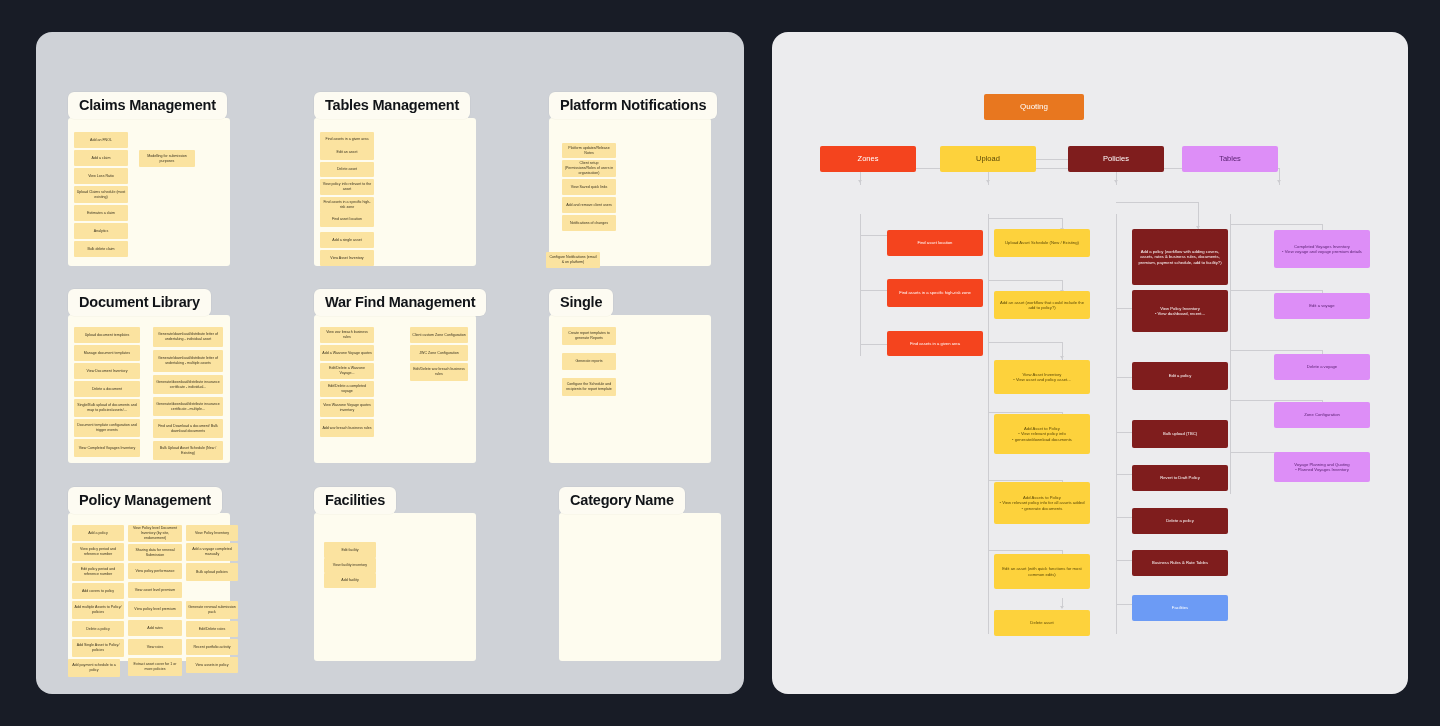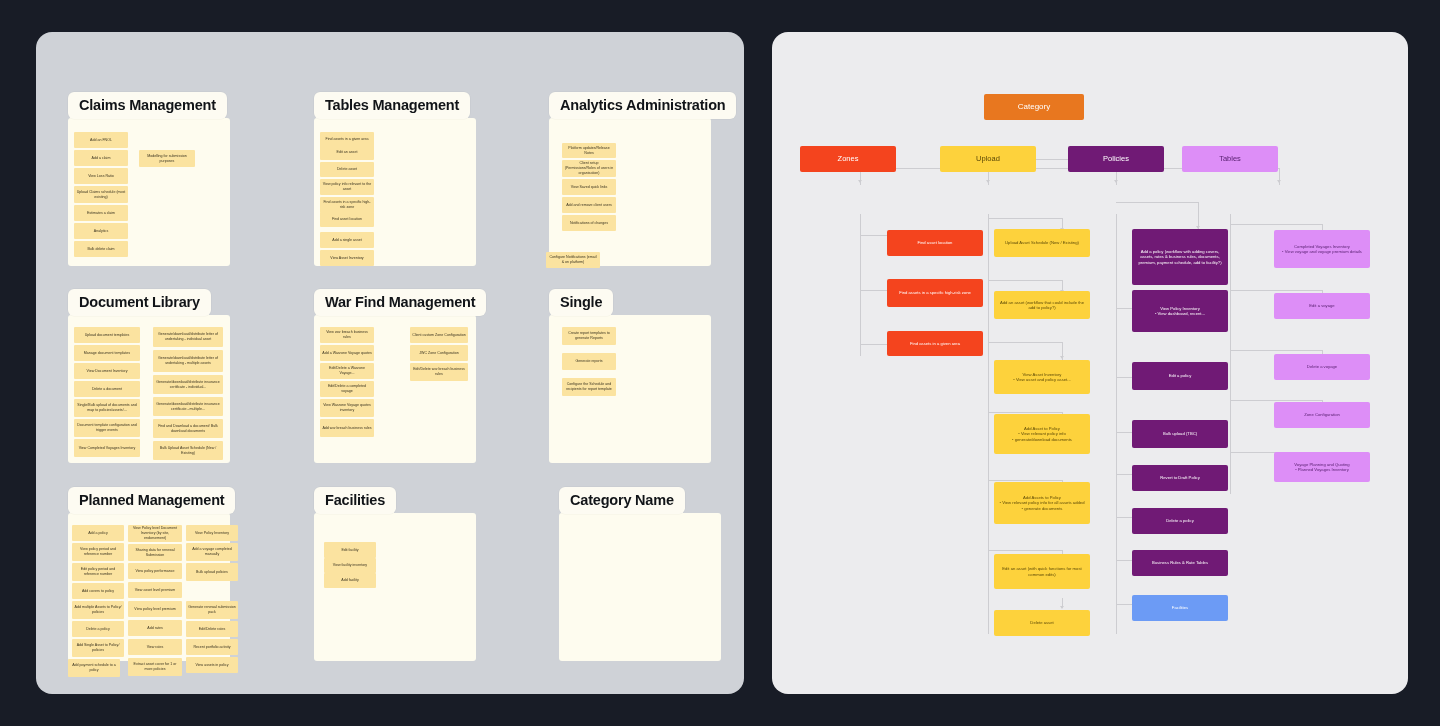--- a/index.html
+++ b/index.html
@@ -66,21 +66,21 @@
     text-align: center;
     color: #fff;
     line-height: 1.3;
     padding: 2px 3px;
     z-index: 2;
     white-space: pre-line;
   }
   .fbox.root  { background: #e8771f; font-size: 8px; }
   .fbox.red   { background: #f4441e; }
   .fbox.yel   { background: #fdd23c; color:#5d4a07; }
-  .fbox.grn   { background: #701a75; }
+  .fbox.grn   { background: #7f1d1d; }
   .fbox.pur   { background: #dd8ef7; color:#5a2272; }
   .fbox.blu   { background: #6c9bf5; }
   .fbox.lvl1  { font-size: 7.5px; }
   .fbox.leaf  { font-size: 4.2px; }
 
   .conn { position: absolute; background: #cdcdd1; z-index: 1; }
   .conn.h { height: 1px; }
   .conn.v { width: 1px; }
   .arrow {
     position: absolute; z-index: 1;
@@ -123,21 +123,21 @@
         <div class="note" style="left:6px;top:70px;width:54px;height:15px;">Delete asset</div>
         <div class="note" style="left:6px;top:87px;width:54px;height:16px;">View policy info relevant to the asset</div>
         <div class="note" style="left:6px;top:105px;width:54px;height:16px;">Find assets in a specific high-risk zone</div>
         <div class="note" style="left:6px;top:120px;width:54px;height:15px;">Find asset location</div>
         <div class="note" style="left:6px;top:140px;width:54px;height:16px;">Add a single asset</div>
         <div class="note" style="left:6px;top:158px;width:54px;height:16px;">View Asset Inventory</div>
       </div>
     </div>
 
     <div class="group" style="left:513px;top:60px;">
-      <div class="group-header">Analytics Administration</div>
+      <div class="group-header">Platform Notifications</div>
       <div class="group-frame" style="width:162px;height:148px;"></div>
       <div>
         <div class="note" style="left:13px;top:51px;width:54px;height:15px;">Platform updates/Release Notes</div>
         <div class="note" style="left:13px;top:68px;width:54px;height:17px;">Client setup (Permissions/Roles of users in organisation)</div>
         <div class="note" style="left:13px;top:87px;width:54px;height:16px;">View Saved quick links</div>
         <div class="note" style="left:13px;top:105px;width:54px;height:16px;">Add and remove client users</div>
         <div class="note" style="left:13px;top:123px;width:54px;height:16px;">Notifications of changes</div>
         <div class="note" style="left:-3px;top:160px;width:54px;height:16px;">Configure Notifications (email &amp; on platform)</div>
       </div>
     </div>
@@ -186,21 +186,21 @@
       <div class="group-header">Single</div>
       <div class="group-frame" style="width:162px;height:148px;"></div>
       <div>
         <div class="note" style="left:13px;top:38px;width:54px;height:18px;">Create report templates to generate Reports</div>
         <div class="note" style="left:13px;top:64px;width:54px;height:17px;">Generate reports</div>
         <div class="note" style="left:13px;top:89px;width:54px;height:18px;">Configure the Schedule and recipients for report template</div>
       </div>
     </div>
 
     <div class="group" style="left:32px;top:455px;">
-      <div class="group-header">Planned Management</div>
+      <div class="group-header">Policy Management</div>
       <div class="group-frame" style="width:162px;height:148px;"></div>
       <div>
         <div class="note" style="left:4px;top:38px;width:52px;height:16px;">Add a policy</div>
         <div class="note" style="left:4px;top:56px;width:52px;height:18px;">View policy period and reference number</div>
         <div class="note" style="left:4px;top:76px;width:52px;height:18px;">Edit policy period and reference number</div>
         <div class="note" style="left:4px;top:96px;width:52px;height:16px;">Add covers to policy</div>
         <div class="note" style="left:4px;top:114px;width:52px;height:18px;">Add multiple Assets to Policy/ policies</div>
         <div class="note" style="left:4px;top:134px;width:52px;height:16px;">Delete a policy</div>
         <div class="note" style="left:4px;top:152px;width:52px;height:18px;">Add Single Asset to Policy/ policies</div>
         <div class="note" style="left:0px;top:172px;width:52px;height:18px;">Add payment schedule to a policy</div>
@@ -254,23 +254,23 @@
     <div class="arrow" style="left:85.5px;top:148px;"></div>
     <div class="arrow" style="left:213.5px;top:148px;"></div>
     <div class="arrow" style="left:341.5px;top:148px;"></div>
     <div class="arrow" style="left:504.5px;top:148px;"></div>
 
     <div class="conn v" style="left:88px;top:182px;height:142px;"></div>
     <div class="conn v" style="left:216px;top:182px;height:420px;"></div>
     <div class="conn v" style="left:344px;top:182px;height:420px;"></div>
     <div class="conn v" style="left:458px;top:182px;height:280px;"></div>
 
-    <div class="fbox root" style="left:212px;top:62px;width:100px;height:26px;">Category</div>
-
-    <div class="fbox red lvl1" style="left:28px;top:114px;width:96px;height:26px;">Zones</div>
+    <div class="fbox root" style="left:212px;top:62px;width:100px;height:26px;">Quoting</div>
+
+    <div class="fbox red lvl1" style="left:48px;top:114px;width:96px;height:26px;">Zones</div>
     <div class="fbox yel lvl1" style="left:168px;top:114px;width:96px;height:26px;">Upload</div>
     <div class="fbox grn lvl1" style="left:296px;top:114px;width:96px;height:26px;">Policies</div>
     <div class="fbox pur lvl1" style="left:410px;top:114px;width:96px;height:26px;">Tables</div>
     <div class="conn h" style="left:264px;top:127px;width:32px;"></div>
 
     <div class="conn h" style="left:88px;top:203px;width:75px;"></div>
     <div class="conn v" style="left:163px;top:203px;height:15px;"></div>
     <div class="arrow" style="left:160.5px;top:214px;"></div>
     <div class="fbox red leaf" style="left:115px;top:198px;width:96px;height:26px;">Find asset location</div>
     <div class="conn h" style="left:88px;top:258px;width:75px;"></div>

